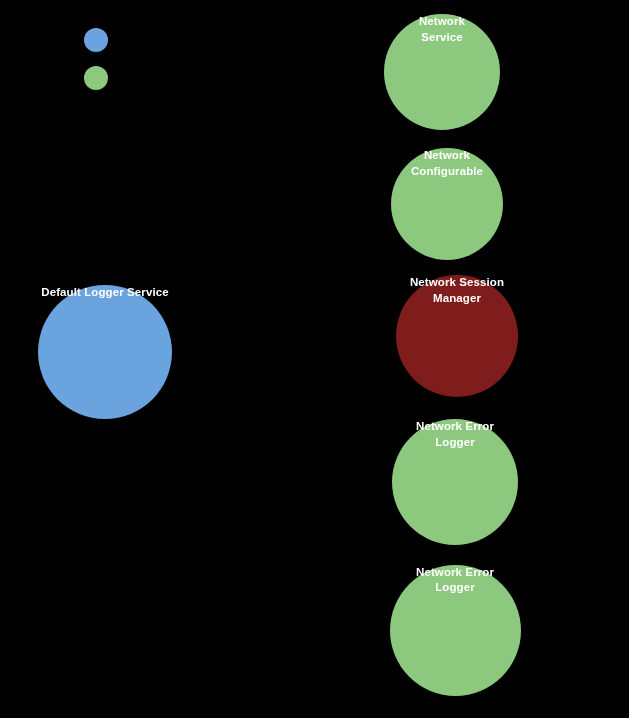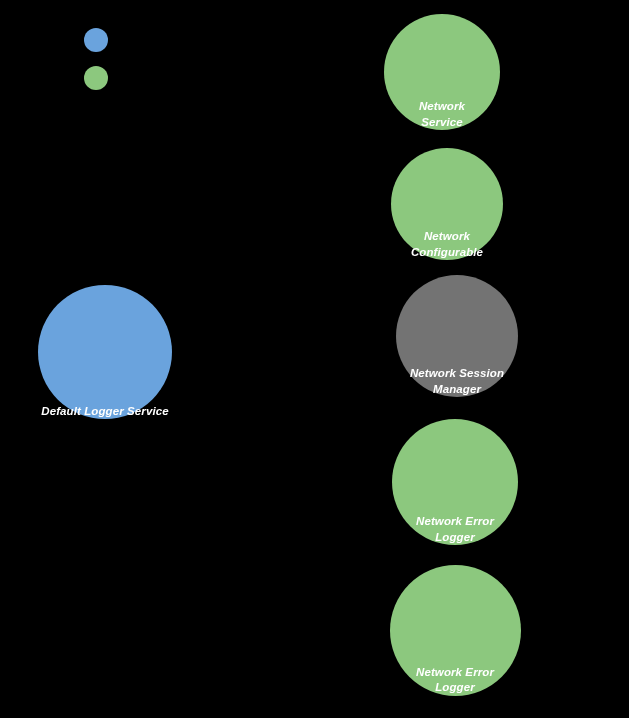--- a/index.html
+++ b/index.html
@@ -14,24 +14,23 @@
     position: relative;
     width: 629px;
     height: 718px;
     background: #000000;
     overflow: hidden;
   }
   .node {
     position: absolute;
     border-radius: 50%;
     display: flex;
-    align-items: flex-end;
+    align-items: flex-start;
     justify-content: center;
     box-sizing: border-box;
-    font-style: italic;
   }
   .node-label {
     color: #ffffff;
     font-weight: bold;
     font-size: 11.5px;
     line-height: 15.5px;
     text-align: center;
     white-space: pre-line;
     letter-spacing: 0.1px;
     pointer-events: none;
@@ -67,21 +66,21 @@
         <div class="node-label nowrap" style="color: rgb(255, 255, 255);">Default Logger Service</div>
       </div>
       <div class="node" style="left: 384px; top: 14px; width: 116px; height: 116px; background: rgb(140, 200, 126);">
         <div class="node-label" style="color: rgb(255, 255, 255);">Network
 Service</div>
       </div>
       <div class="node" style="left: 391px; top: 148px; width: 112px; height: 112px; background: rgb(140, 200, 126);">
         <div class="node-label" style="color: rgb(255, 255, 255);">Network
 Configurable</div>
       </div>
-      <div class="node" style="left: 396px; top: 275px; width: 122px; height: 122px; background: #737373;">
+      <div class="node" style="left: 396px; top: 275px; width: 122px; height: 122px; background: #7f1d1d;">
         <div class="node-label" style="color: rgb(255, 255, 255);">Network Session
 Manager</div>
       </div>
       <div class="node" style="left: 392px; top: 419px; width: 126px; height: 126px; background: rgb(140, 200, 126);">
         <div class="node-label" style="color: rgb(255, 255, 255);">Network Error
 Logger</div>
       </div>
       <div class="node" style="left: 389.5px; top: 564.5px; width: 131px; height: 131px; background: rgb(140, 200, 126);">
         <div class="node-label" style="color: rgb(255, 255, 255);">Network Error
 Logger</div>

